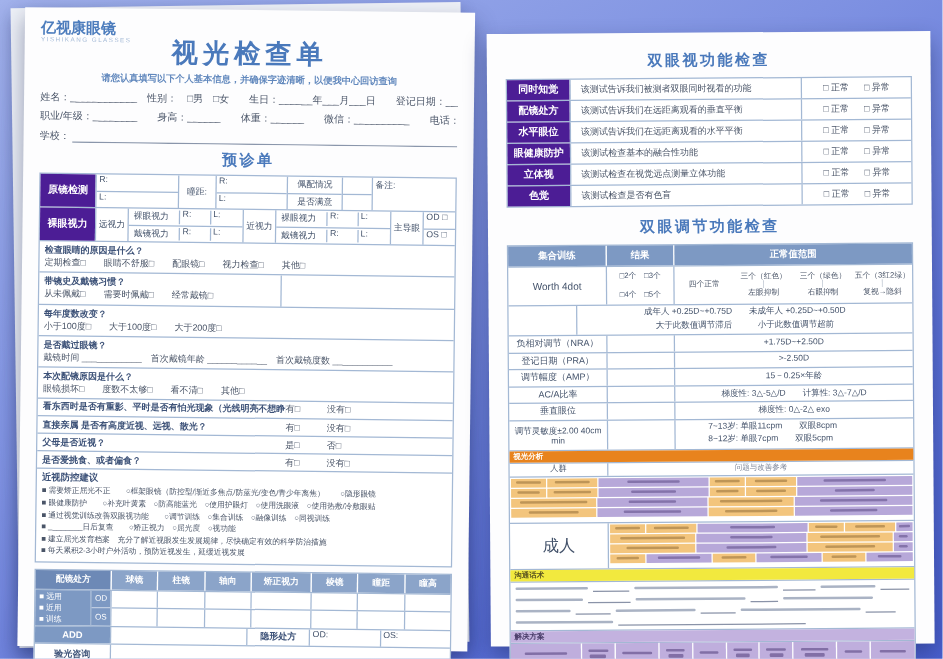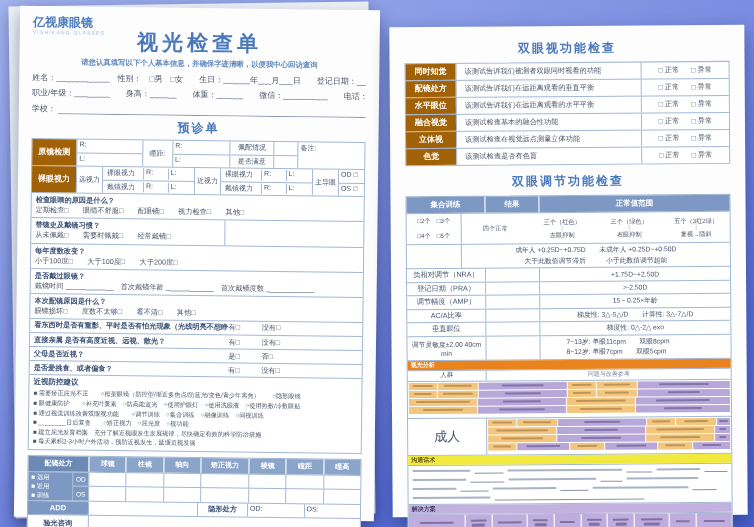--- a/index.html
+++ b/index.html
@@ -21,21 +21,21 @@
   .info{font-size:8px;color:#4a5568;margin:4.5px 0;white-space:nowrap;overflow:hidden}
   .info-flex{display:flex;align-items:flex-end}
   .fill-line{flex:1;border-bottom:1px solid #8a96ab;height:7px;margin-left:2px}
   .sec-title{text-align:center;color:#4a79bb;font-size:12px;font-weight:bold;margin:2px 0 3px;letter-spacing:2px}
 
   .tbl{border:1px solid #a3b8d4;font-size:7px;color:#44536b;background:#fff}
   .tr{display:flex;border-top:1px solid #a3b8d4;align-items:stretch}
   .tr:first-child{border-top:none}
   .tr>div{border-left:1px solid #a3b8d4;box-sizing:border-box;min-width:0}
   .tr>div:first-child{border-left:none}
-  .lbl{background:#a16207;color:#fff;display:flex;align-items:center;justify-content:center;
+  .lbl{background:#4c1d95;color:#fff;display:flex;align-items:center;justify-content:center;
        font-weight:bold;font-size:8px;text-align:center;line-height:1.2}
   .stack{display:flex;flex-direction:column}
   .stack>div{flex:1;padding:1px 2px;border-top:1px solid #a3b8d4;min-width:0}
   .stack>div:first-child{border-top:none}
   .cell{padding:1px 2px}
   .c{display:flex;align-items:center;justify-content:center;text-align:center}.w24{width:24px}.w26{width:26px}.w30{width:30px}.w36{width:36px}
   .w44{width:44px}.w50{width:50px}.w54{width:54px}.w56{width:56px}.w60{width:60px}.w78{width:78px}.w88{width:88px}
   .vr{display:flex;min-width:0}
   .vr>span{border-left:1px solid #a3b8d4;padding:0 2px;min-width:0;overflow:hidden}
   .vr>span:first-child{border-left:none}
@@ -335,21 +335,21 @@
     </div>
     <div class="tr" style="height:16px">
       <div class="lbl w50">水平眼位</div>
       <div class="f-desc">该测试告诉我们在远距离观看的水平平衡</div>
       <div class="f-checks w88">
         <span>□ 正常</span>
         <span>□ 异常</span>
       </div>
     </div>
     <div class="tr" style="height:16px">
-      <div class="lbl w50">融合视觉</div>
+      <div class="lbl w50">眼健康防护</div>
       <div class="f-desc">该测试检查基本的融合性功能</div>
       <div class="f-checks w88">
         <span>□ 正常</span>
         <span>□ 异常</span>
       </div>
     </div>
     <div class="tr" style="height:16px">
       <div class="lbl w50">立体视</div>
       <div class="f-desc">该测试检查在视觉远点测量立体功能</div>
       <div class="f-checks w88">
@@ -369,20 +369,21 @@
 
   <div class="r-title" style="margin-top:8px">双眼调节功能检查</div>
 
   <div class="tbl">
     <div class="tr t2h">
       <div class="w78">集合训练</div>
       <div class="w54">结果</div>
       <div class="f1">正常值范围</div>
     </div>
     <div class="tr" style="height:30px">
+      <div class="c w78" style="font-size:8px">Worth 4dot</div>
       <div class="stack w54" style="font-size:6.2px;text-align:center">
         <div style="border-top:none;display:flex;align-items:center;justify-content:center">□2个　□3个</div>
         <div style="border-top:none;display:flex;align-items:center;justify-content:center">□4个　□5个</div>
       </div>
       <div class="f1" style="display:flex">
         <div class="wc">
             <span>四个正常</span>
           </div>
         <div class="wc">
           <span>三个（红色）</span>

